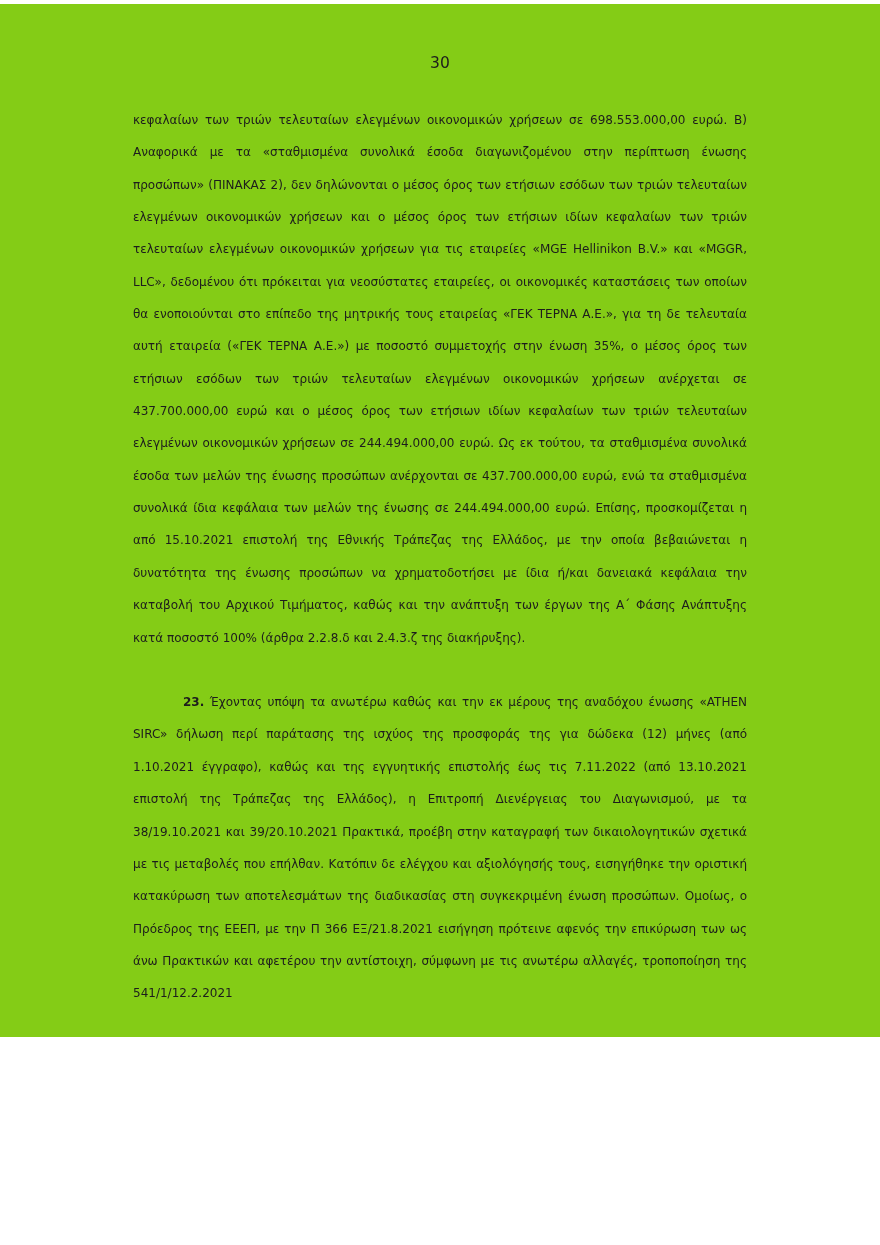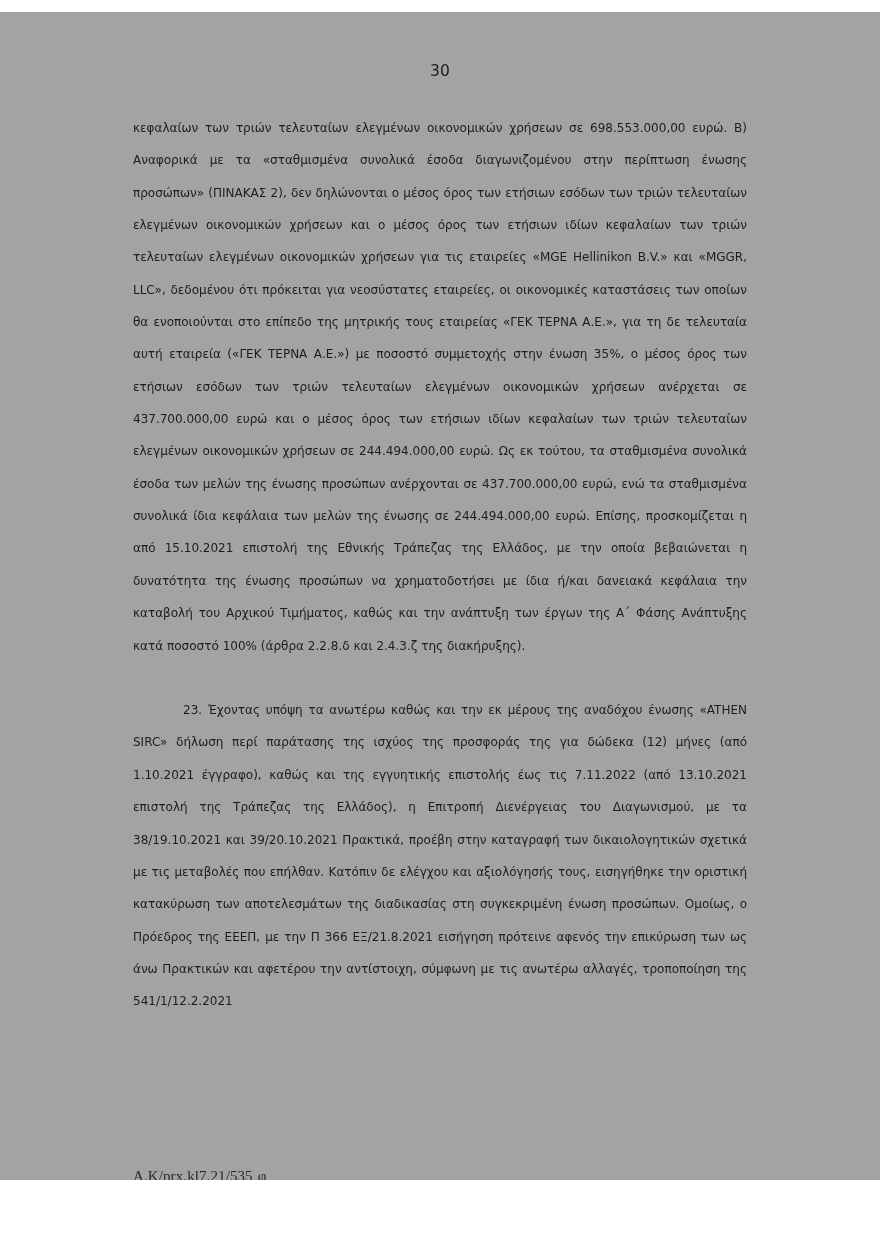--- a/index.html
+++ b/index.html
@@ -4,23 +4,23 @@
 <title>Document Page 30</title>
 <style>
   html, body {
     margin: 0;
     padding: 0;
     background: #ffffff;
   }
   .page {
     position: relative;
     width: 880px;
-    height: 1168px;
-    margin: 12px auto;
-    background: #a3a3a3;
+    height: 1033px;
+    margin: 4px auto;
+    background: #84cc16;
     overflow: hidden;
     font-family: "DejaVu Sans", "Liberation Sans", sans-serif;
     color: #1a1a1a;
     box-sizing: border-box;
   }
 
   
   .page-number {
     position: absolute;
     top: 52px;
@@ -55,21 +55,21 @@
   
   .para-gap {
     height: 32.3px;
   }
 
   .para-indent {
     text-indent: 50px;
   }
 
   .num-label {
-    font-weight: normal;
+    font-weight: bold;
   }
 
   
   .footer {
     position: absolute;
     top: 1156px;
     left: 133px;
     width: 614px;
     text-align: left;
     font-family: Liberation Serif, serif;

